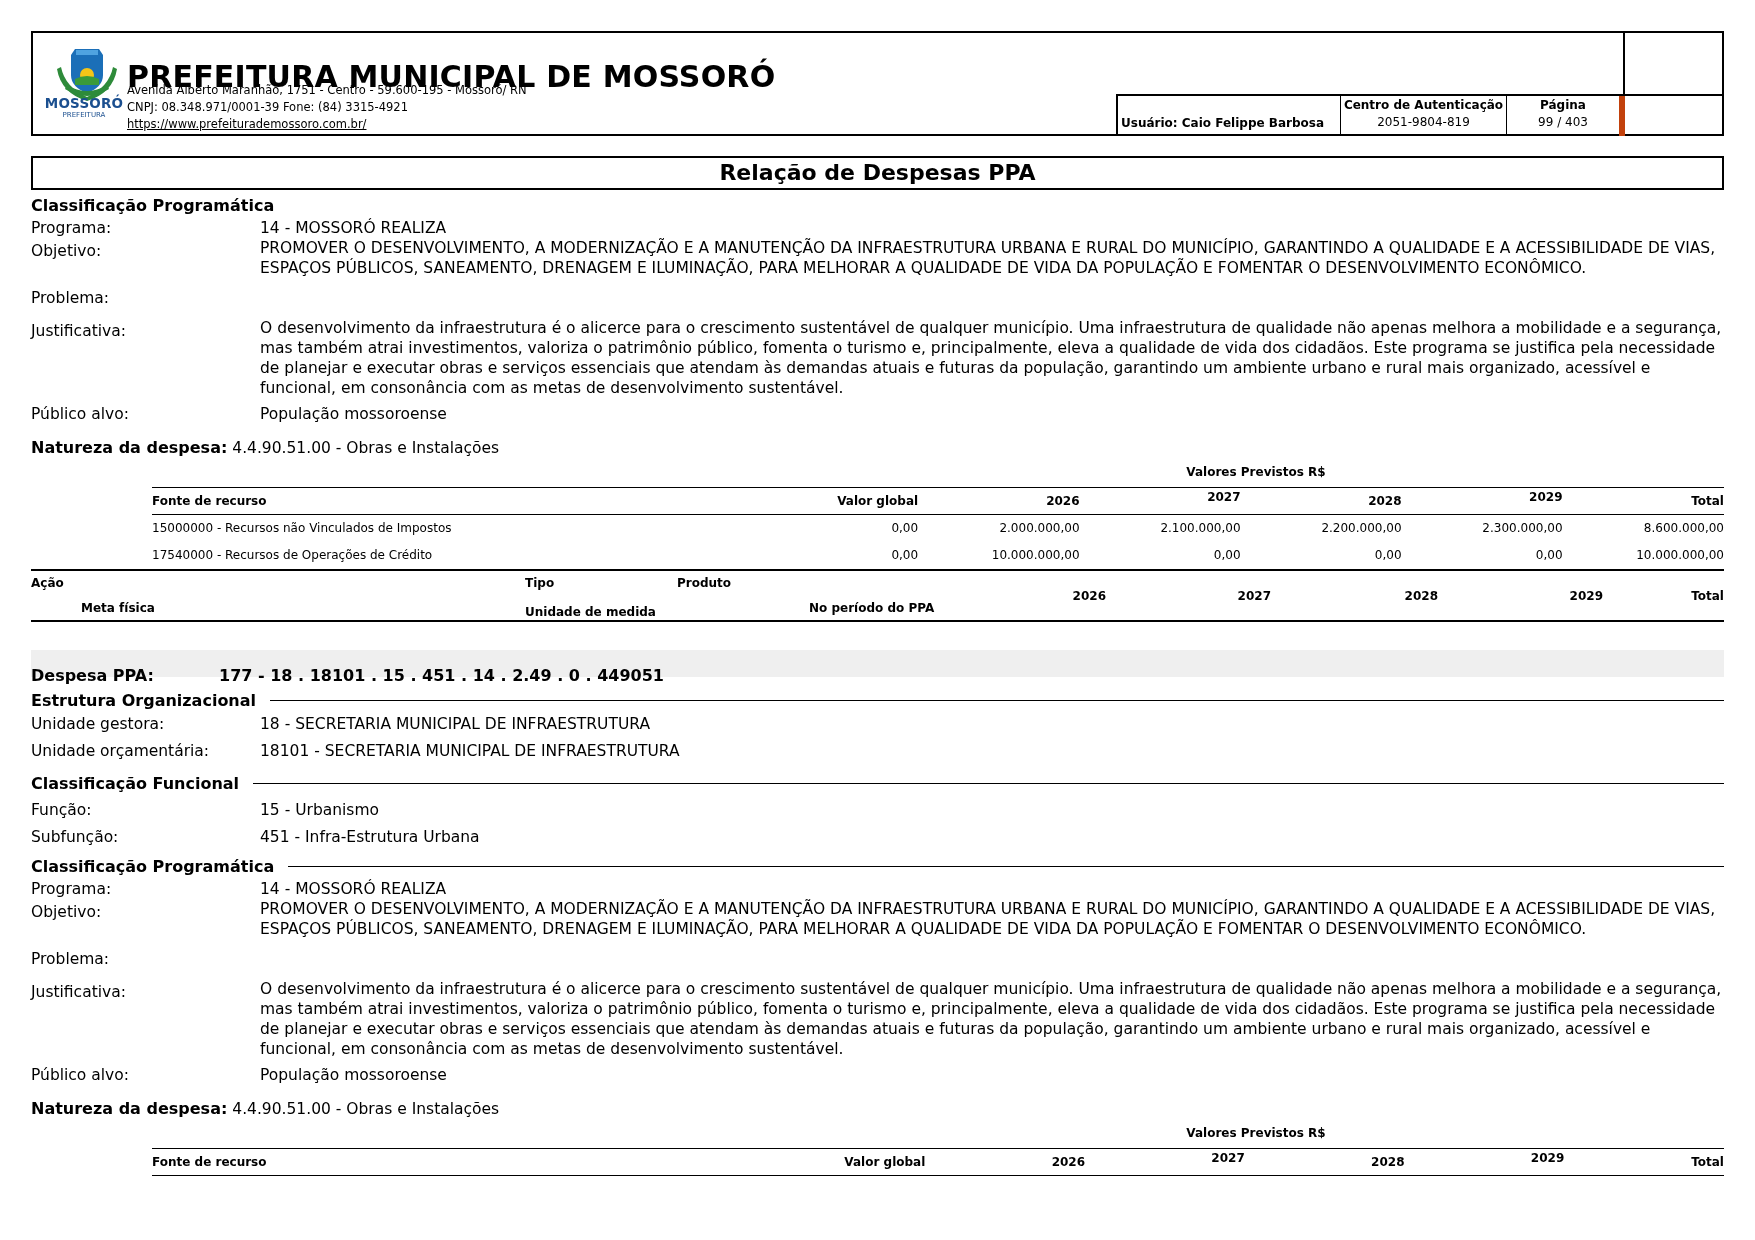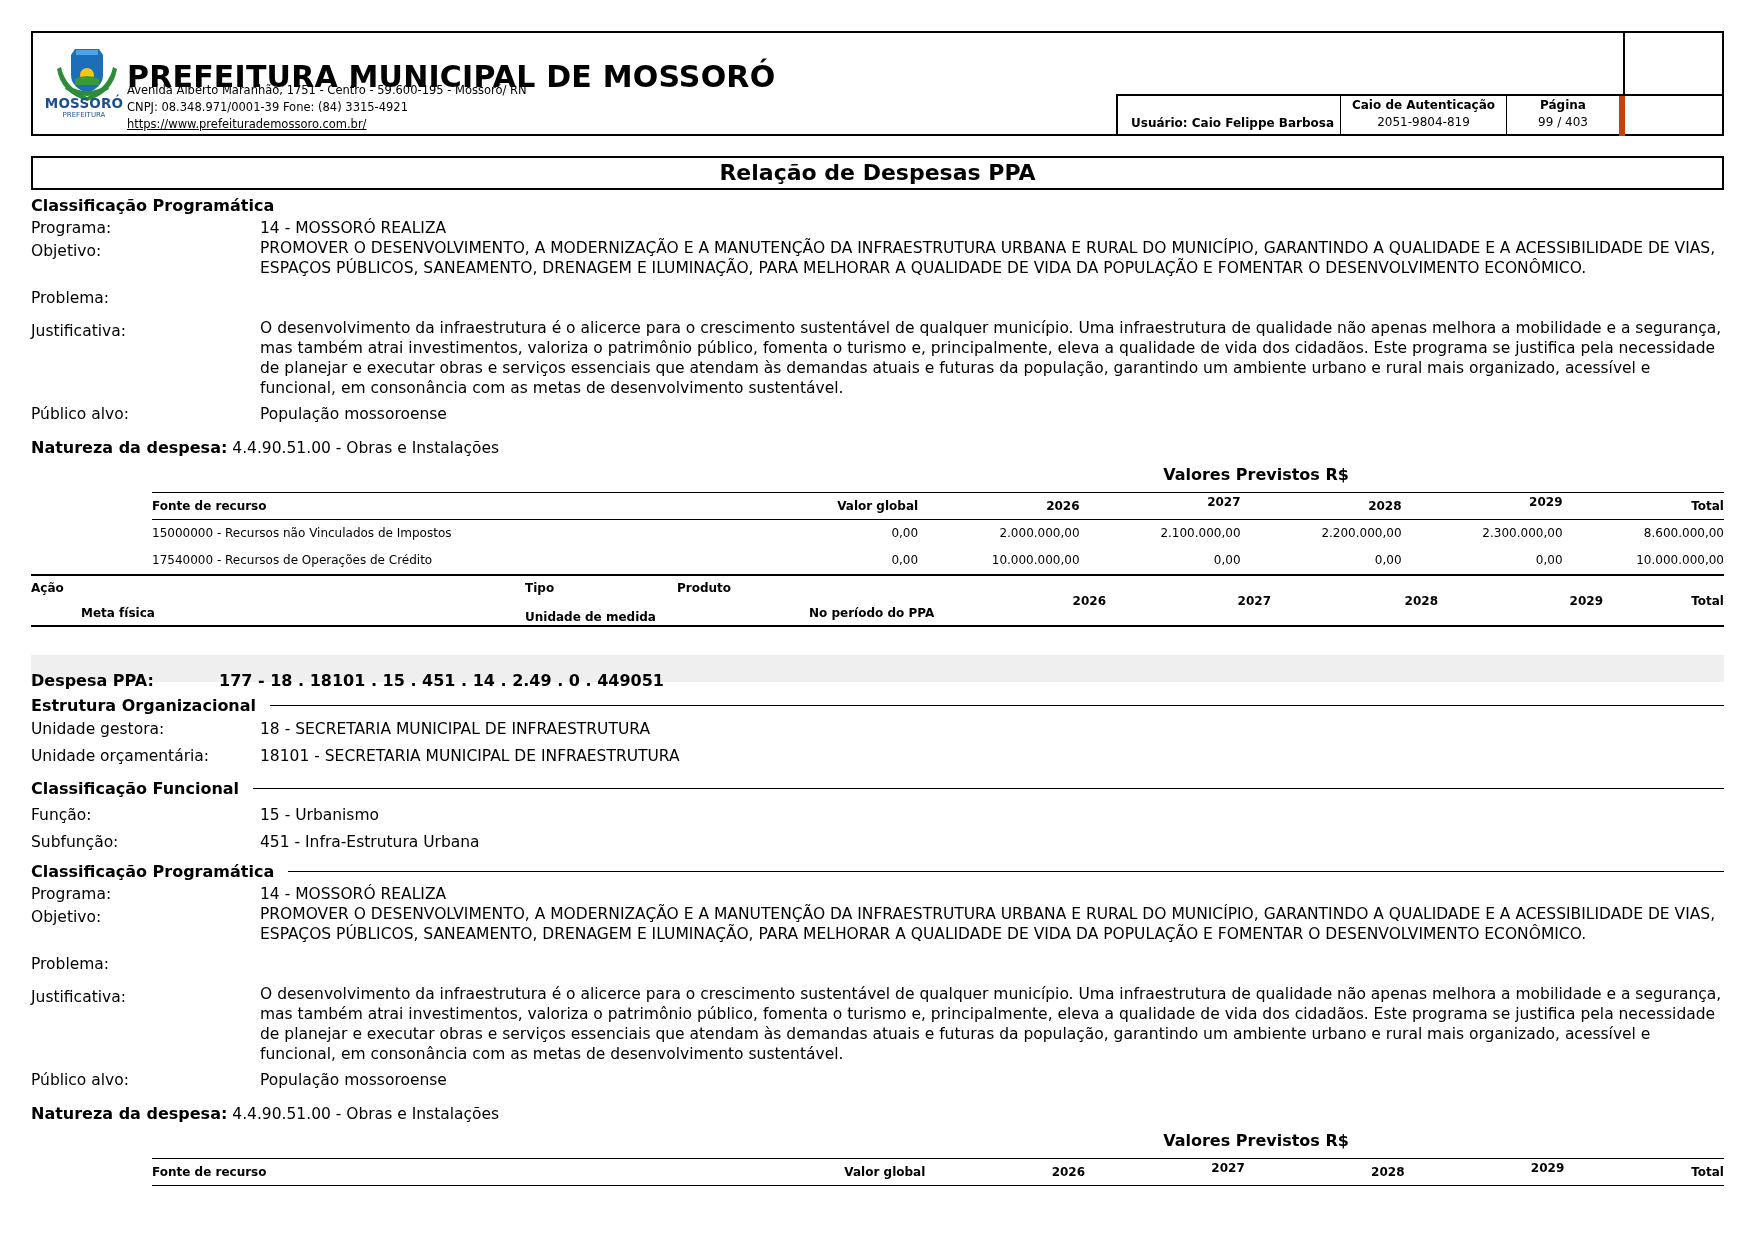--- a/index.html
+++ b/index.html
@@ -11,42 +11,42 @@
   .header { position: relative; height: 105px; border: 2px solid #000; }
   .logo { position: absolute; left: 14px; top: 12px; width: 80px; height: 85px; }
   .logo-word { position: absolute; left: 8px; top: 62px; width: 86px; text-align: center; font-weight: bold; font-size: 13.5px; color: #1b4f8f; letter-spacing: 0.2px; }
   .logo-sub { position: absolute; left: 8px; top: 78px; width: 86px; text-align: center; font-size: 7px; color: #1b4f8f; }
   .org-title { position: absolute; left: 94px; top: 26px; font-size: 30px; font-weight: bold; letter-spacing: 0.2px; }
   .org-line { position: absolute; left: 94px; font-size: 11.5px; }
   .org-addr { top: 50px; }
   .org-cnpj { top: 67px; }
   .org-url { top: 84px; text-decoration: underline; }
   .meta-table { position: absolute; right: 0; top: 61px; height: 42px; display: flex; border-top: 2px solid #000; }
-  .meta-user { width: 225px; border-left: 2px solid #000; border-right: 1px solid #000; font-size: 12px; font-weight: bold; padding: 20px 0 0 13px; }
+  .meta-user { width: 225px; border-left: 2px solid #000; border-right: 1px solid #000; font-size: 12px; font-weight: bold; padding: 20px 0 0 3px; }
   .meta-cell { text-align: center; border-right: 1px solid #000; font-size: 12px; }
   .meta-key { width: 166px; }
   .meta-page { width: 118px; border-right: 6px solid #c2410c; }
   .meta-cell .mh { font-weight: bold; padding-top: 2px; }
   .meta-cell .mv { padding-top: 3px; }
   .meta-blank { width: 97px; }
   .right-blank { position: absolute; right: 97px; top: 0; height: 61px; border-right: 2px solid #000; }
 
   
   .doc-title { margin-top: 20px; height: 34px; border: 2px solid #000; text-align: center; font-size: 22px; font-weight: bold; line-height: 30px; }
 
   .section-head { font-weight: bold; font-size: 16px; display: flex; align-items: center; }
   .section-head .line { flex: 1; height: 1px; background: #000; margin-left: 14px; }
   .field { display: flex; font-size: 15.5px; line-height: 20px; }
   .field .lbl { width: 229px; flex-shrink: 0; }
   .field .val { flex: 1; }
   .natureza { font-size: 15.5px; }
   .natureza b { font-size: 16px; }
 
   
-  .vp-title { font-size: 16px; font-weight: bold; text-align: center; margin-left: 1110px; width: 230px; }
+  .vp-title { font-size: 12px; font-weight: bold; text-align: center; margin-left: 1110px; width: 230px; }
   .vtable { margin-left: 121px; width: 1572px; font-size: 12px; border-collapse: collapse; }
   .vtable th { font-weight: bold; text-align: right; padding: 0; height: 27px; border-top: 1px solid #000; border-bottom: 1px solid #000; vertical-align: middle; }
   .vtable th.left { text-align: left; }
   .vtable td { text-align: right; height: 27px; vertical-align: middle; }
   .vtable td.left { text-align: left; }
   .raise { position: relative; top: -4px; }
 
   .acao { width: 1693px; border-top: 2px solid #000; border-bottom: 2px solid #000; height: 53px; position: relative; font-size: 12px; font-weight: bold; }
   .acao span { position: absolute; }
 
@@ -74,21 +74,21 @@
 
     <div class="org-title">PREFEITURA MUNICIPAL DE MOSSORÓ</div>
     <div class="org-line org-addr">Avenida Alberto Maranhão, 1751 - Centro - 59.600-195 - Mossoró/ RN</div>
     <div class="org-line org-cnpj">CNPJ: 08.348.971/0001-39 Fone: (84) 3315-4921</div>
     <div class="org-line org-url">https://www.prefeiturademossoro.com.br/</div>
 
     <div class="right-blank"></div>
     <div class="meta-table">
       <div class="meta-user">Usuário: Caio Felippe Barbosa</div>
       <div class="meta-cell meta-key">
-        <div class="mh">Caio de Autenticação</div>
+        <div class="mh">Centro de Autenticação</div>
         <div class="mv">2051-9804-819</div>
       </div>
       <div class="meta-cell meta-page">
         <div class="mh">Página</div>
         <div class="mv">99 / 403</div>
       </div>
       <div class="meta-blank"></div>
     </div>
   </div>
 

